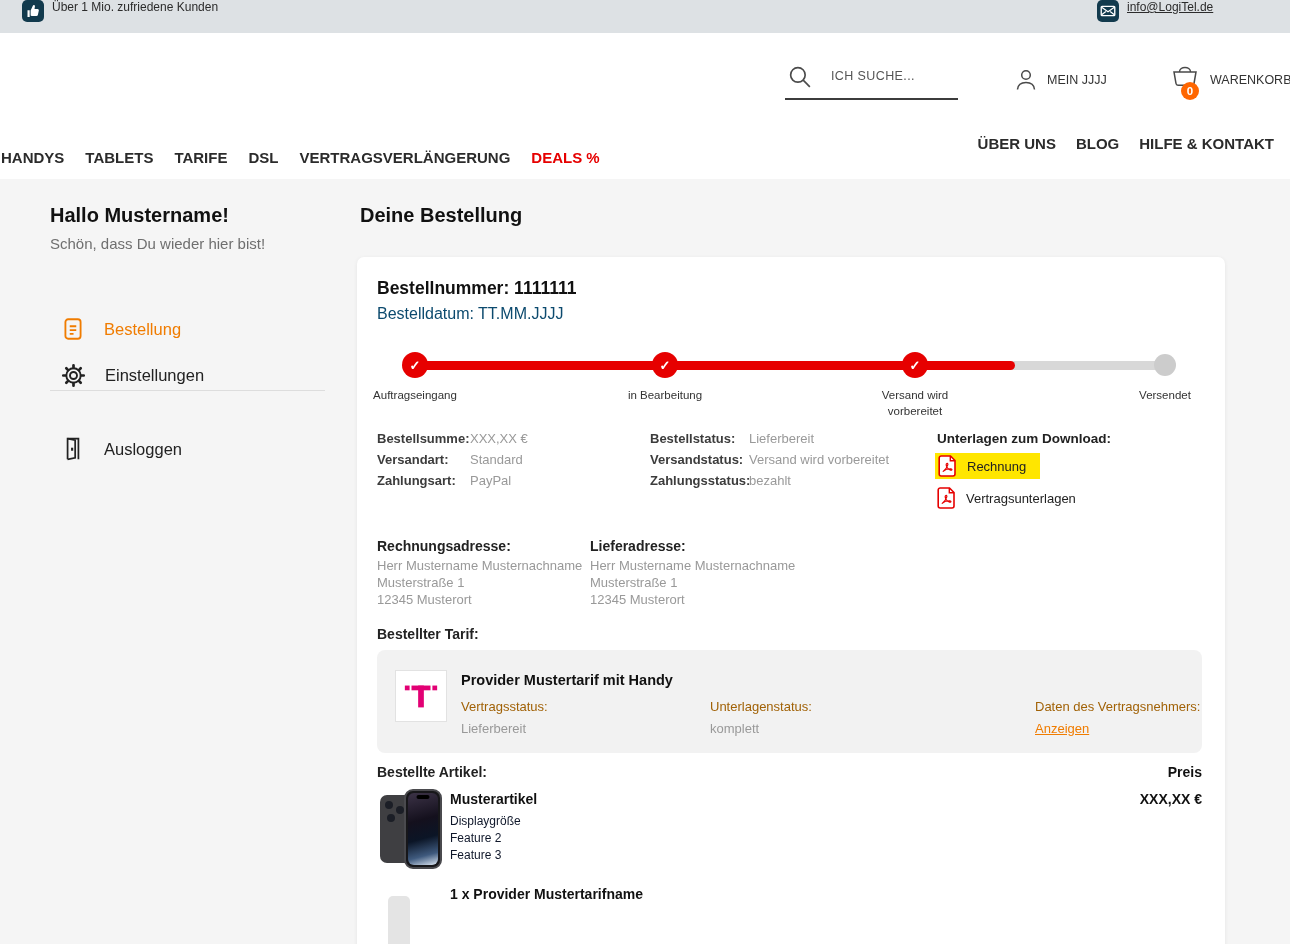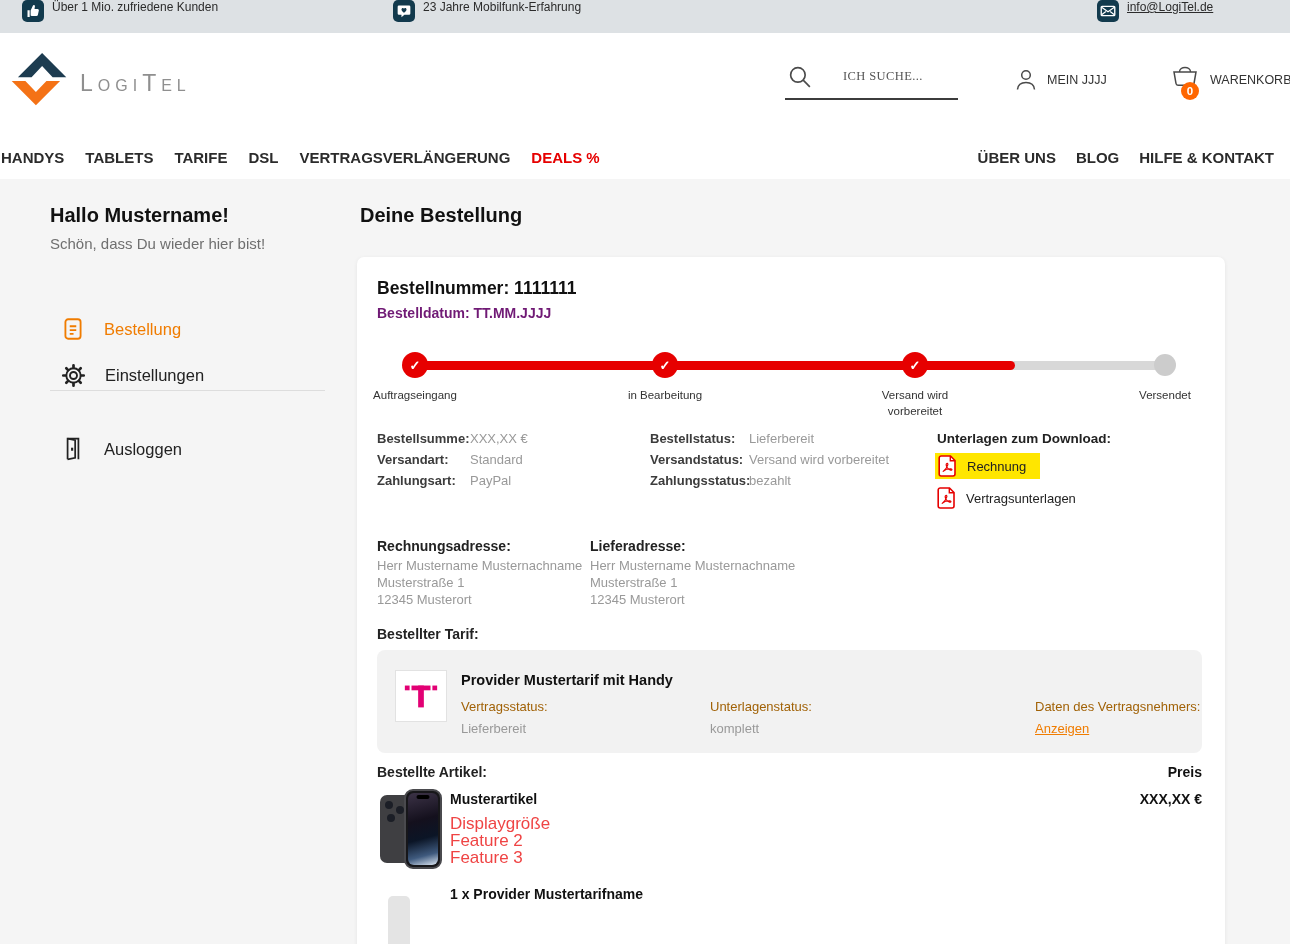--- a/index.html
+++ b/index.html
@@ -10,51 +10,51 @@
   .tb-item{position:absolute;top:0;height:33px;display:flex;align-items:flex-start;gap:8px;font-size:12px;color:#2b2b2b;}
   .tb-item svg{display:block;}
   .tb-link{text-decoration:underline;cursor:pointer;}
 
   
   .header{position:absolute;left:0;top:33px;width:1290px;height:102px;background:#fff;}
   .logo{position:absolute;left:8px;top:12px;display:flex;align-items:center;cursor:pointer;}
   .brand{font-variant:small-caps;font-size:23px;letter-spacing:5px;color:#8f8f8f;margin-left:10px;margin-top:14px;}
   .search{position:absolute;left:785px;top:25px;width:173px;height:40px;border-bottom:2px solid #3c3c3c;}
   .search svg{position:absolute;left:2px;top:6px;}
-  .search input{position:absolute;left:44px;top:10px;width:125px;border:0;outline:none;background:transparent;font-family:Liberation Serif, serif;font-size:12.5px;color:#333;margin-left:12px;}
+  .search input{position:absolute;left:44px;top:10px;width:125px;border:0;outline:none;background:transparent;font-family:Liberation Sans, sans-serif;font-size:12.5px;color:#333;}
   .search input::placeholder{color:#555;letter-spacing:.4px;}
   .hd-action{position:absolute;display:flex;align-items:center;gap:8px;font-size:12.5px;color:#333;cursor:pointer;}
   .account{left:1013px;top:34px;}
   .cart{left:1170px;top:30px;}
   .cart-icon-wrap{position:relative;width:32px;height:34px;}
   .cart-badge{position:absolute;left:11px;top:19px;width:18px;height:18px;border-radius:50%;background:#f60;color:#fff;font-size:11.5px;font-weight:bold;display:flex;align-items:center;justify-content:center;}
 
   
   .nav{position:absolute;left:0;top:135px;width:1290px;height:44px;background:#fff;}
   .nav-left{position:absolute;left:1px;top:0;height:44px;display:flex;align-items:center;gap:21px;}
-  .nav-right{position:absolute;right:16px;top:0;height:44px;display:flex;align-items:center;gap:20px;}
+  .nav-right{position:absolute;right:16px;top:0;height:44px;display:flex;gap:20px;}
   .nav a{font-size:15px;font-weight:bold;color:#2b2b2b;text-decoration:none;cursor:pointer;white-space:nowrap;}
   .nav a.red{color:#e60000;}
 
   
   .content{position:absolute;left:0;top:179px;width:1290px;height:765px;background:#f5f5f5;}
 
   
   .sb-greeting{position:absolute;left:50px;top:25px;font-size:20px;font-weight:bold;color:#111;}
   .sb-sub{position:absolute;left:50px;top:56px;font-size:15px;color:#6f6f6f;}
   .sb-item{position:absolute;left:60px;display:flex;align-items:center;gap:18px;cursor:pointer;width:275px;margin-top:24px;}
   .sb-item .lbl{font-size:16.5px;color:#222;}
   .sb-item.active .lbl{color:#f07c00;}
   .sb-divider{position:absolute;left:50px;top:211px;width:275px;height:1px;background:#ddd;}
 
   
   .main-title{position:absolute;left:360px;top:25px;font-size:20px;font-weight:bold;color:#111;}
   .card{position:absolute;left:357px;top:78px;width:868px;height:700px;background:#fff;border-radius:7px;box-shadow:0 1px 4px rgba(0,0,0,.07);}
   .order-number{position:absolute;left:20px;top:21px;font-size:17.5px;font-weight:bold;color:#111;}
-  .order-date{position:absolute;left:20px;top:48px;font-size:14px;color:#701a75;font-weight:bold;}
+  .order-date{position:absolute;left:20px;top:48px;font-size:16px;color:#0c4a6e;}
 
   
   .track{position:absolute;left:58px;top:104px;width:750px;height:9px;border-radius:5px;background:#d8d8d8;}
   .track-fill{position:absolute;left:0;top:0;height:9px;width:80%;border-radius:5px;background:#e60000;}
   .p-dot{position:absolute;top:95px;width:26px;height:26px;border-radius:50%;background:#e60000;color:#fff;display:flex;align-items:center;justify-content:center;font-size:13px;font-weight:bold;}
   .p-dot.pending{width:22px;height:22px;top:97px;background:#ccc;}
   .p-lbl{position:absolute;top:131px;width:140px;text-align:center;font-size:11.5px;color:#333;line-height:1.35;}
   .p-lbl.narrow{width:100px;}
 
   
@@ -75,21 +75,21 @@
   .tariff-box{position:absolute;left:20px;top:393px;width:825px;height:103px;background:#f2f2f2;border-radius:8px;}
   .t-logo{position:absolute;left:18px;top:20px;width:50px;height:50px;background:#fff;border:1px solid #e2e2e2;display:flex;align-items:center;justify-content:center;}
   .t-name{position:absolute;left:84px;top:22px;font-size:14.5px;font-weight:bold;color:#111;}
   .t-k{position:absolute;top:49px;font-size:13px;color:#a16207;text-align:right;}
   .t-v{position:absolute;top:71px;font-size:13px;color:#999;}
   .t-link{color:#f07c00;text-decoration:underline;cursor:pointer;}
 
   
   .price-h{position:absolute;right:23px;top:507px;font-size:14px;font-weight:bold;color:#111;}
   .art-name{position:absolute;left:93px;top:534px;font-size:14px;font-weight:bold;color:#111;}
-  .art-line{position:absolute;left:93px;font-size:17px;color:#ef4444;}
+  .art-line{position:absolute;left:93px;font-size:12px;color:#0f172a;}
   .art-price{position:absolute;right:23px;top:534px;font-size:14px;font-weight:bold;color:#111;}
   .art2-name{position:absolute;left:93px;top:629px;font-size:14px;font-weight:bold;color:#111;}
   .art2-ph{position:absolute;left:31px;top:639px;width:22px;height:59px;background:#e4e4e4;border-radius:5px;}
 
   
   .phone-img{position:absolute;left:23px;top:532px;width:62px;height:80px;}
   .phone-back{position:absolute;left:0;top:6px;width:32px;height:68px;background:#3f3f42;border-radius:7px;}
   .phone-back:before{content:"";position:absolute;left:5px;top:6px;width:8px;height:8px;border-radius:50%;background:#1b1e26;box-shadow:11px 5px 0 #1b1e26,2px 13px 0 #1b1e26;}
   .phone-front{position:absolute;right:0;top:0;width:38px;height:80px;background:#17171a;border:2px solid #4a4a4e;border-radius:9px;box-sizing:border-box;}
   .phone-screen{position:absolute;left:2px;right:2px;top:2px;bottom:2px;border-radius:6px;background:linear-gradient(165deg,#3c3347 0%,#14101d 38%,#0b1526 62%,#3f5a7e 84%,#dce6f2 100%);}
@@ -101,46 +101,31 @@
 <div class="page">
 
   <div class="topbar">
     <div class="tb-item" style="left:22px;">
       <svg width="22" height="22" viewBox="0 0 26 26">
           <rect width="26" height="26" rx="6" fill="#123a4d"></rect>
           <path d="M6.5 12h2.6v8H6.5z M10.2 19.3V12.4l2.6-5.6c.2-.5.7-.8 1.2-.8.8 0 1.4.7 1.3 1.5l-.5 3h3.6c1 0 1.7 1 1.5 1.9l-1.1 5a1.8 1.8 0 0 1-1.8 1.4h-5.6c-.4 0-.9-.2-1.2-.5z" fill="#fff"></path>
         </svg>
       <span>Über 1 Mio. zufriedene Kunden</span>
     </div>
-    <div class="tb-item" style="left:393px;">
-      <svg width="22" height="22" viewBox="0 0 26 26">
-          <rect width="26" height="26" rx="6" fill="#123a4d"></rect>
-          <path d="M7 6.5h12a1.5 1.5 0 0 1 1.5 1.5v8a1.5 1.5 0 0 1-1.5 1.5h-5.5l-3.5 3v-3H7A1.5 1.5 0 0 1 5.5 16V8A1.5 1.5 0 0 1 7 6.5z" fill="#fff"></path>
-          <path d="M13 15s-3-1.8-3-3.8c0-1 .8-1.8 1.7-1.8.6 0 1.1.3 1.3.8.2-.5.7-.8 1.3-.8 1 0 1.7.8 1.7 1.8 0 2-3 3.8-3 3.8z" fill="#123a4d"></path>
-        </svg>
-      <span>23 Jahre Mobilfunk-Erfahrung</span>
-    </div>
     <div class="tb-item" style="left:1097px;">
       <svg width="22" height="22" viewBox="0 0 26 26">
           <rect width="26" height="26" rx="6" fill="#123a4d"></rect>
           <rect x="5" y="7.5" width="16" height="11" rx="1" fill="none" stroke="#fff" stroke-width="1.6"></rect>
           <path d="M5.5 8.5 13 14l7.5-5.5M5.5 17.5l5-4M20.5 17.5l-5-4" fill="none" stroke="#fff" stroke-width="1.4"></path>
         </svg>
       <span class="tb-link">info@LogiTel.de</span>
     </div>
   </div>
 
   <div class="header">
-    <div class="logo">
-      <svg width="62" height="62" viewBox="0 0 100 100">
-        <polygon points="16,52 55,13 94,52 72,52 55,34 38,52" fill="#1d3c50"></polygon>
-        <polygon points="6,58 45,97 84,58 62,58 45,76 28,58" fill="#f47216"></polygon>
-      </svg>
-      <span class="brand">LogiTel</span>
-    </div>
     <div class="search">
       <svg width="27" height="27" viewBox="0 0 26 26" fill="none" stroke="#4a4a4a" stroke-width="1.6">
           <circle cx="10.5" cy="10.5" r="7"></circle>
           <path d="M15.6 15.6 22 22"></path>
         </svg>
       <input type="text" placeholder="ICH SUCHE..." style="">
     </div>
     <div class="hd-action account">
       <svg width="26" height="26" viewBox="0 0 26 26" fill="none" stroke="#4a4a4a" stroke-width="1.5">
           <circle cx="13" cy="8" r="4.3"></circle>

